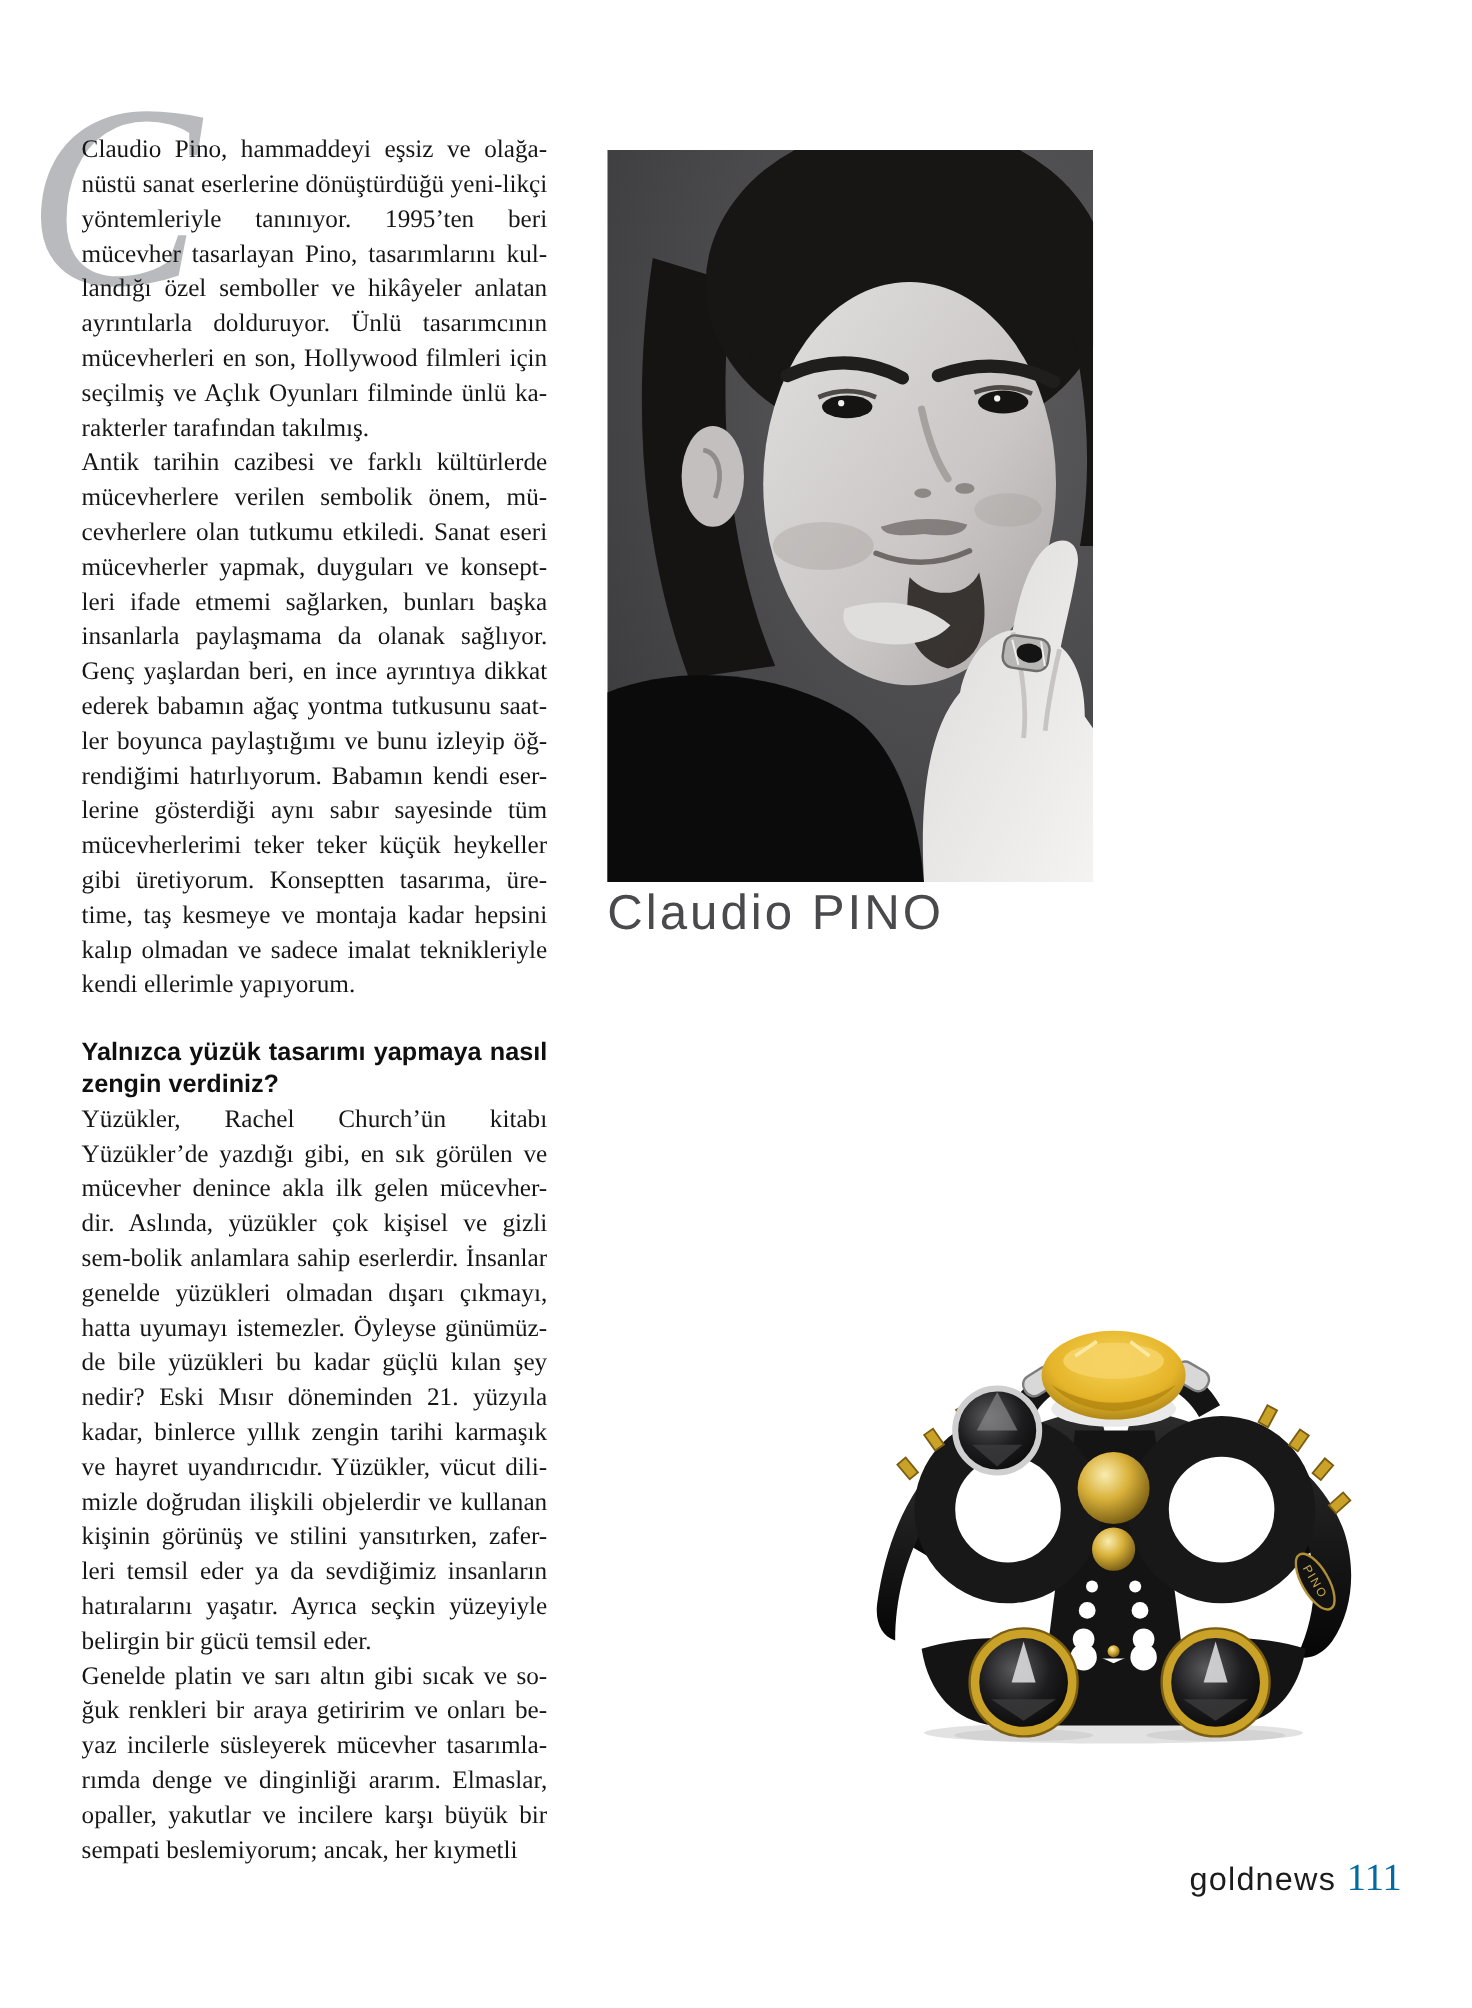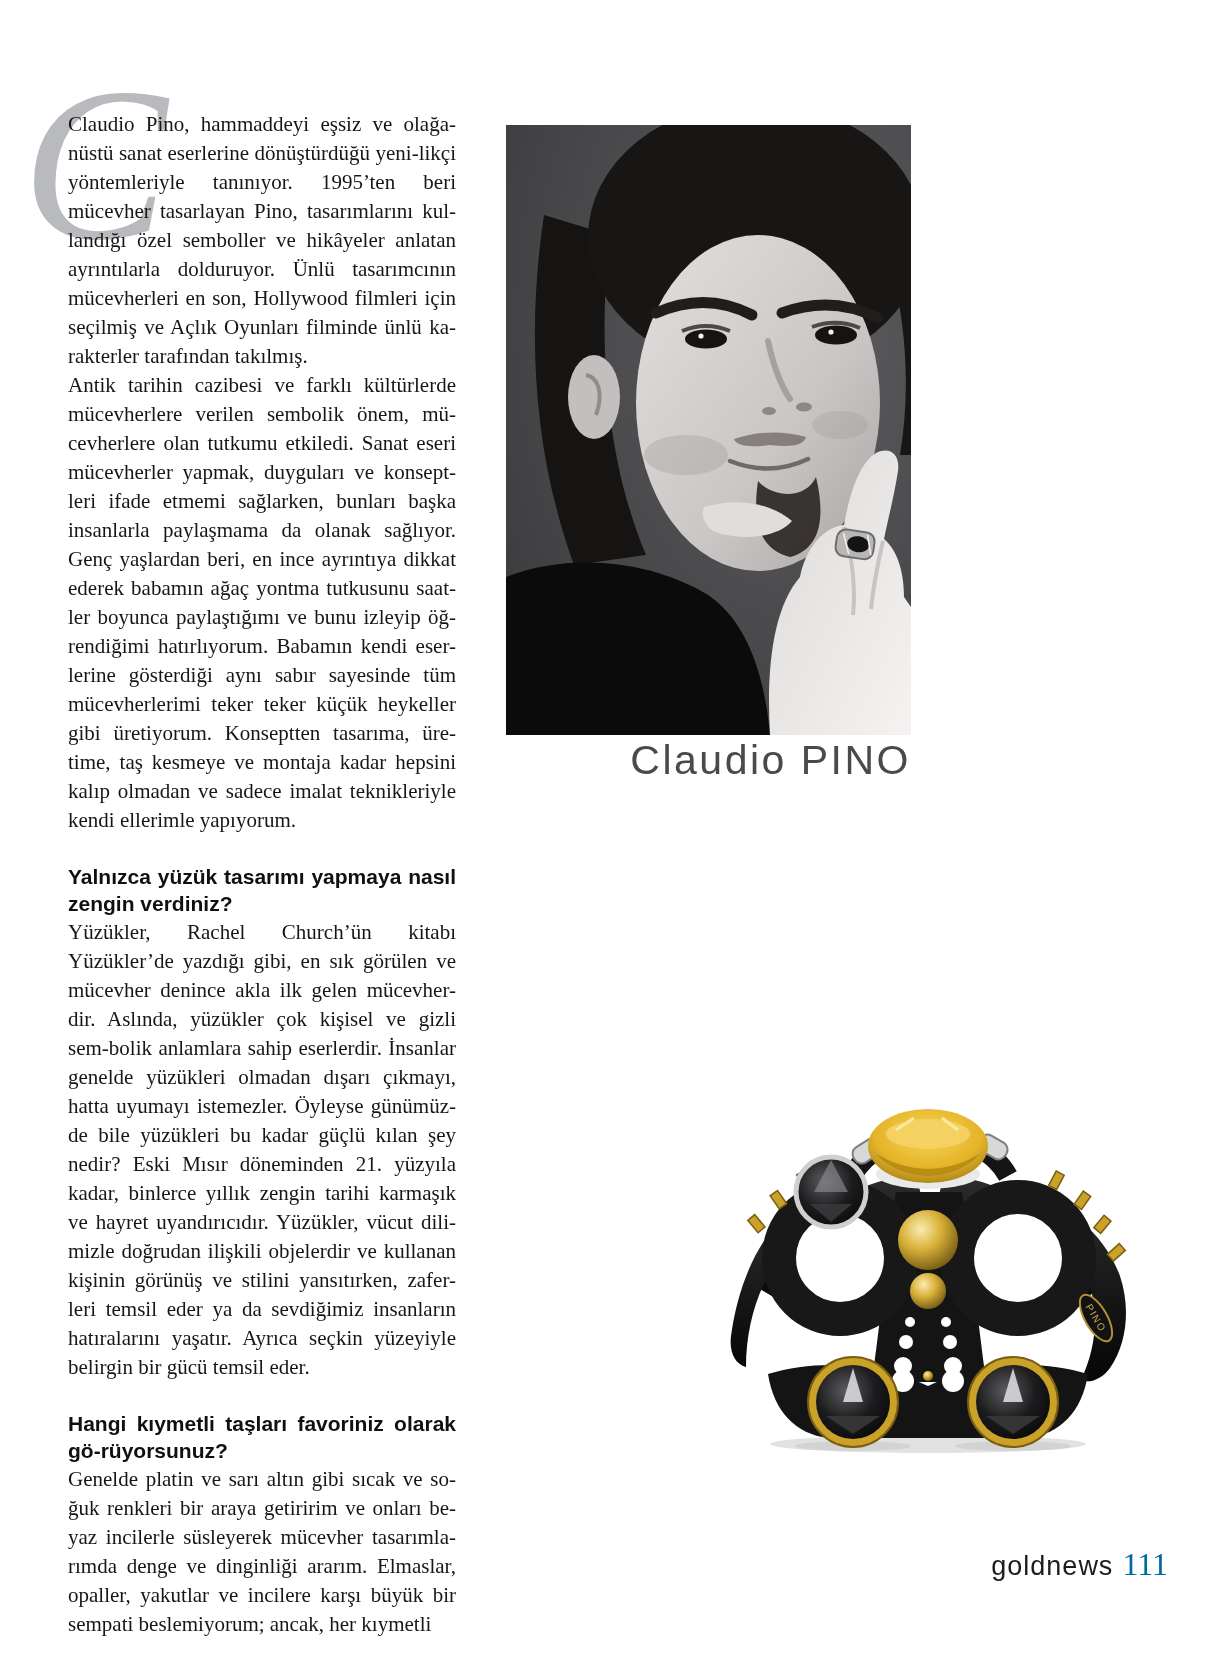--- a/index.html
+++ b/index.html
@@ -45,21 +45,20 @@
   
   .portrait{
     position:absolute;left:506px;top:125px;width:405px;height:610px;
     overflow:hidden;
   }
   .portrait svg{display:block;}
 
   
   .photo-caption{
     position:absolute;left:506px;top:736px;width:405px;
-    text-align:right;
     font-family:"Liberation Sans",sans-serif;
     font-size:41px;line-height:48px;
     letter-spacing:2.5px;
     color:#4a4a4d;
     font-weight:400;
   }
 
   
   .jewelry{
     position:absolute;left:700px;top:1080px;width:460px;height:380px;
@@ -87,21 +86,20 @@
 
   <div class="article-column">
     <span class="dropcap">C</span>
     <p class="body-text">Claudio Pino, hammaddeyi eşsiz ve olağa-nüstü sanat eserlerine dönüştürdüğü yeni-likçi yöntemleriyle tanınıyor. 1995’ten beri mücevher tasarlayan Pino, tasarımlarını kul-landığı özel semboller ve hikâyeler anlatan ayrıntılarla dolduruyor. Ünlü tasarımcının mücevherleri en son, Hollywood filmleri için seçilmiş ve Açlık Oyunları filminde ünlü ka-rakterler tarafından takılmış.</p>
 
     <p class="body-text">Antik tarihin cazibesi ve farklı kültürlerde mücevherlere verilen sembolik önem, mü-cevherlere olan tutkumu etkiledi. Sanat eseri mücevherler yapmak, duyguları ve konsept-leri ifade etmemi sağlarken, bunları başka insanlarla paylaşmama da olanak sağlıyor. Genç yaşlardan beri, en ince ayrıntıya dikkat ederek babamın ağaç yontma tutkusunu saat-ler boyunca paylaştığımı ve bunu izleyip öğ-rendiğimi hatırlıyorum. Babamın kendi eser-lerine gösterdiği aynı sabır sayesinde tüm mücevherlerimi teker teker küçük heykeller gibi üretiyorum. Konseptten tasarıma, üre-time, taş kesmeye ve montaja kadar hepsini kalıp olmadan ve sadece imalat teknikleriyle kendi ellerimle yapıyorum.</p>
 
     <h2 class="q-heading">Yalnızca yüzük tasarımı yapmaya nasıl zengin verdiniz?</h2>
     <p class="body-text">Yüzükler, Rachel Church’ün kitabı Yüzükler’de yazdığı gibi, en sık görülen ve mücevher denince akla ilk gelen mücevher-dir. Aslında, yüzükler çok kişisel ve gizli sem-bolik anlamlara sahip eserlerdir. İnsanlar genelde yüzükleri olmadan dışarı çıkmayı, hatta uyumayı istemezler. Öyleyse günümüz-de bile yüzükleri bu kadar güçlü kılan şey nedir? Eski Mısır döneminden 21. yüzyıla kadar, binlerce yıllık zengin tarihi karmaşık ve hayret uyandırıcıdır. Yüzükler, vücut dili-mizle doğrudan ilişkili objelerdir ve kullanan kişinin görünüş ve stilini yansıtırken, zafer-leri temsil eder ya da sevdiğimiz insanların hatıralarını yaşatır. Ayrıca seçkin yüzeyiyle belirgin bir gücü temsil eder.</p>
 
-    <h2 class="q-heading">Hangi kıymetli taşları favoriniz olarak gö-rüyorsunuz?</h2>
     <p class="body-text">Genelde platin ve sarı altın gibi sıcak ve so-ğuk renkleri bir araya getiririm ve onları be-yaz incilerle süsleyerek mücevher tasarımla-rımda denge ve dinginliği ararım. Elmaslar, opaller, yakutlar ve incilere karşı büyük bir sempati beslemiyorum; ancak, her kıymetli</p>
   </div>
 
   <div class="portrait">
     <svg width="405" height="610" viewBox="0 0 405 610" xmlns="http://www.w3.org/2000/svg">
       <defs>
         <radialGradient id="bgGrad" cx="72%" cy="32%" r="95%">
           <stop offset="0%" stop-color="#5d5c5f"></stop>
           <stop offset="55%" stop-color="#4a494c"></stop>
           <stop offset="100%" stop-color="#39383b"></stop>

